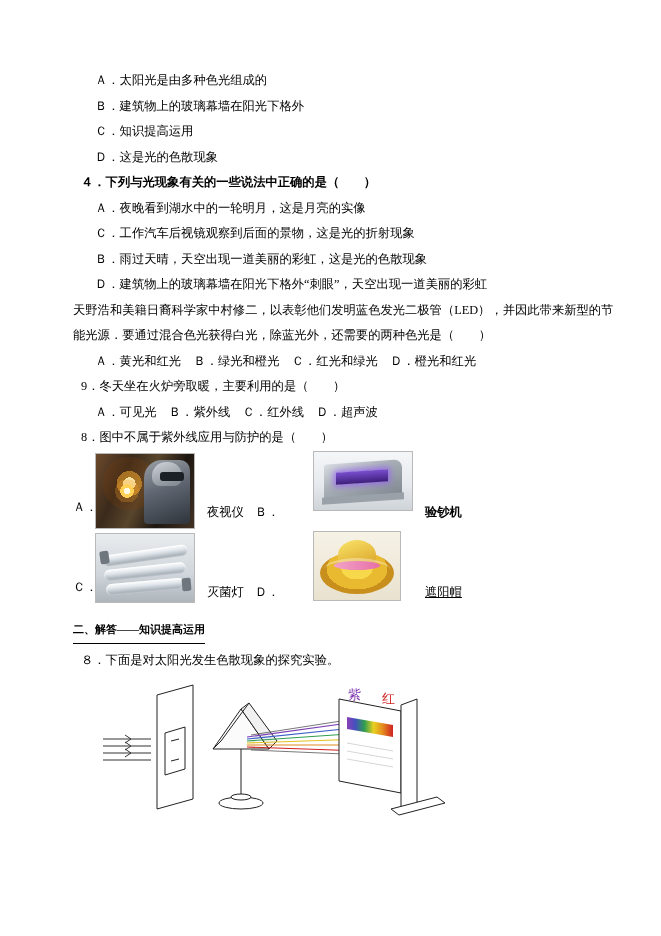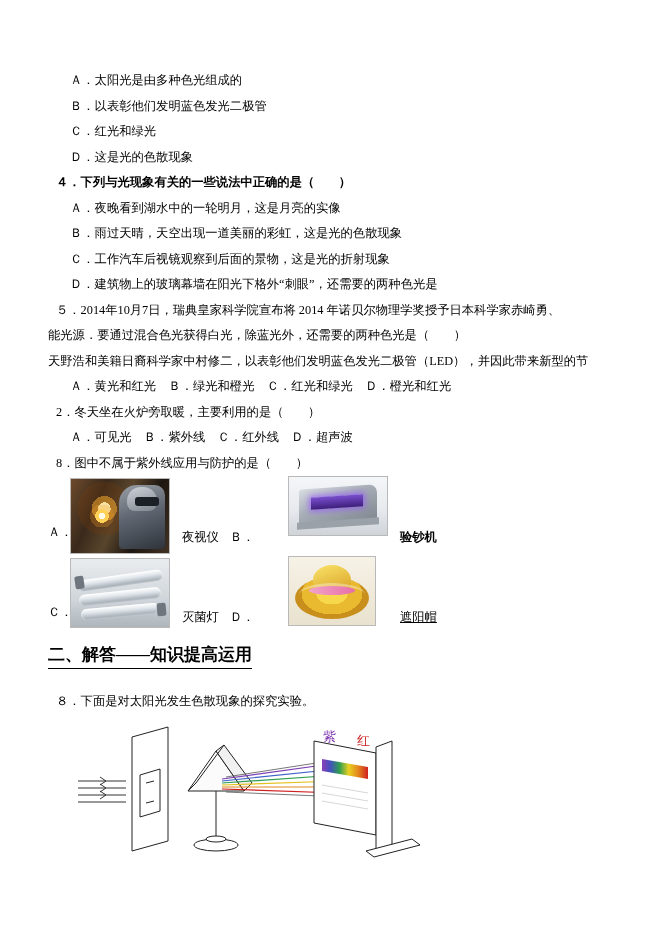--- a/index.html
+++ b/index.html
@@ -17,36 +17,36 @@
   }
   .page {
     position: absolute;
     left: 0; top: 0;
     width: 661px;
     height: 936px;
     padding: 0;
   }
   .content {
     position: absolute;
-    left: 48px;
+    left: 73px;
     top: 68px;
     width: 540px;
   }
   .line {
     font-size: 12.3px;
     line-height: 25.5px;
     white-space: nowrap;
   }
   .indent {
     padding-left: 22px;
   }
 
   
   .section-heading {
-    font-size: 17px;
+    font-size: 11px;
     font-weight: bold;
     line-height: 25px;
     display: inline-block;
     border-bottom: 1px solid #000;
     padding-bottom: 1px;
   }
 
   
   .imgrow {
     position: relative;
@@ -165,36 +165,35 @@
   }
   .f8 { position: absolute; }
 </style>
 </head>
 <body>
 
 <div class="page">
   <div class="content">
 
     <div class="line indent">Ａ．太阳光是由多种色光组成的</div>
-    <div class="line indent">Ｂ．以表彰他们发明蓝色发光二极管</div>
-    <div class="line indent">Ｃ．红光和绿光</div>
+    <div class="line indent">Ｂ．建筑物上的玻璃幕墙在阳光下格外</div>
+    <div class="line indent">Ｃ．知识提高运用</div>
     <div class="line indent">Ｄ．这是光的色散现象</div>
 
     <div class="line" style="padding-left:8px;font-weight:bold;">４．下列与光现象有关的一些说法中正确的是（　　）</div>
     <div class="line indent">Ａ．夜晚看到湖水中的一轮明月，这是月亮的实像</div>
+    <div class="line indent">Ｃ．工作汽车后视镜观察到后面的景物，这是光的折射现象</div>
     <div class="line indent">Ｂ．雨过天晴，天空出现一道美丽的彩虹，这是光的色散现象</div>
-    <div class="line indent">Ｃ．工作汽车后视镜观察到后面的景物，这是光的折射现象</div>
-    <div class="line indent">Ｄ．建筑物上的玻璃幕墙在阳光下格外“刺眼”，还需要的两种色光是</div>
-
-    <div class="line" style="padding-left:8px;">５．2014年10月7日，瑞典皇家科学院宣布将 2014 年诺贝尔物理学奖授予日本科学家赤崎勇、</div>
+    <div class="line indent">Ｄ．建筑物上的玻璃幕墙在阳光下格外“刺眼”，天空出现一道美丽的彩虹</div>
+
+    <div class="line" style="padding-left:0px;">天野浩和美籍日裔科学家中村修二，以表彰他们发明蓝色发光二极管（LED），并因此带来新型的节</div>
     <div class="line" style="padding-left:0px;">能光源．要通过混合色光获得白光，除蓝光外，还需要的两种色光是（　　）</div>
-    <div class="line" style="padding-left:0px;">天野浩和美籍日裔科学家中村修二，以表彰他们发明蓝色发光二极管（LED），并因此带来新型的节</div>
     <div class="line indent">Ａ．黄光和红光　Ｂ．绿光和橙光　Ｃ．红光和绿光　Ｄ．橙光和红光</div>
 
-    <div class="line" style="padding-left:8px;">2．冬天坐在火炉旁取暖，主要利用的是（　　）</div>
+    <div class="line" style="padding-left:8px;">9．冬天坐在火炉旁取暖，主要利用的是（　　）</div>
     <div class="line indent">Ａ．可见光　Ｂ．紫外线　Ｃ．红外线　Ｄ．超声波</div>
 
     <div class="line" style="padding-left:8px;">8．图中不属于紫外线应用与防护的是（　　）</div>
 
     <div class="imgrow" style="height:80px;">
       <span class="imglabel" style="left:0px; top:48px;">Ａ．</span>
       <div class="photo ph-a">
         <div class="fig"></div>
         <div class="helm"></div>
         <div class="visor"></div>
@@ -228,21 +227,21 @@
         <div class="ribbon"></div>
       </div>
       <span class="imglabel" style="left:352px; top:53px;text-decoration:underline;">遮阳帽</span>
     </div>
 
     <div style="height:8px;"></div>
     <div>
       <span class="section-heading">二、解答——知识提高运用</span>
     </div>
 
-    <div class="line" style="padding-left:8px; margin-top:20px;font-family:Liberation Serif, serif;">８．下面是对太阳光发生色散现象的探究实验。</div>
+    <div class="line" style="padding-left:8px; margin-top:4px;font-family:Liberation Serif, serif;">８．下面是对太阳光发生色散现象的探究实验。</div>
 
     <div class="figure8">
       <svg class="f8" width="482" height="150" viewBox="0 0 482 150">
 
         <g stroke="#333" stroke-width="1" fill="none">
           <line x1="2" y1="62" x2="50" y2="62"></line>
           <line x1="2" y1="69" x2="50" y2="69"></line>
           <line x1="2" y1="76" x2="50" y2="76"></line>
           <line x1="2" y1="83" x2="50" y2="83"></line>
           <polyline points="24,58 30,62 24,66"></polyline>

